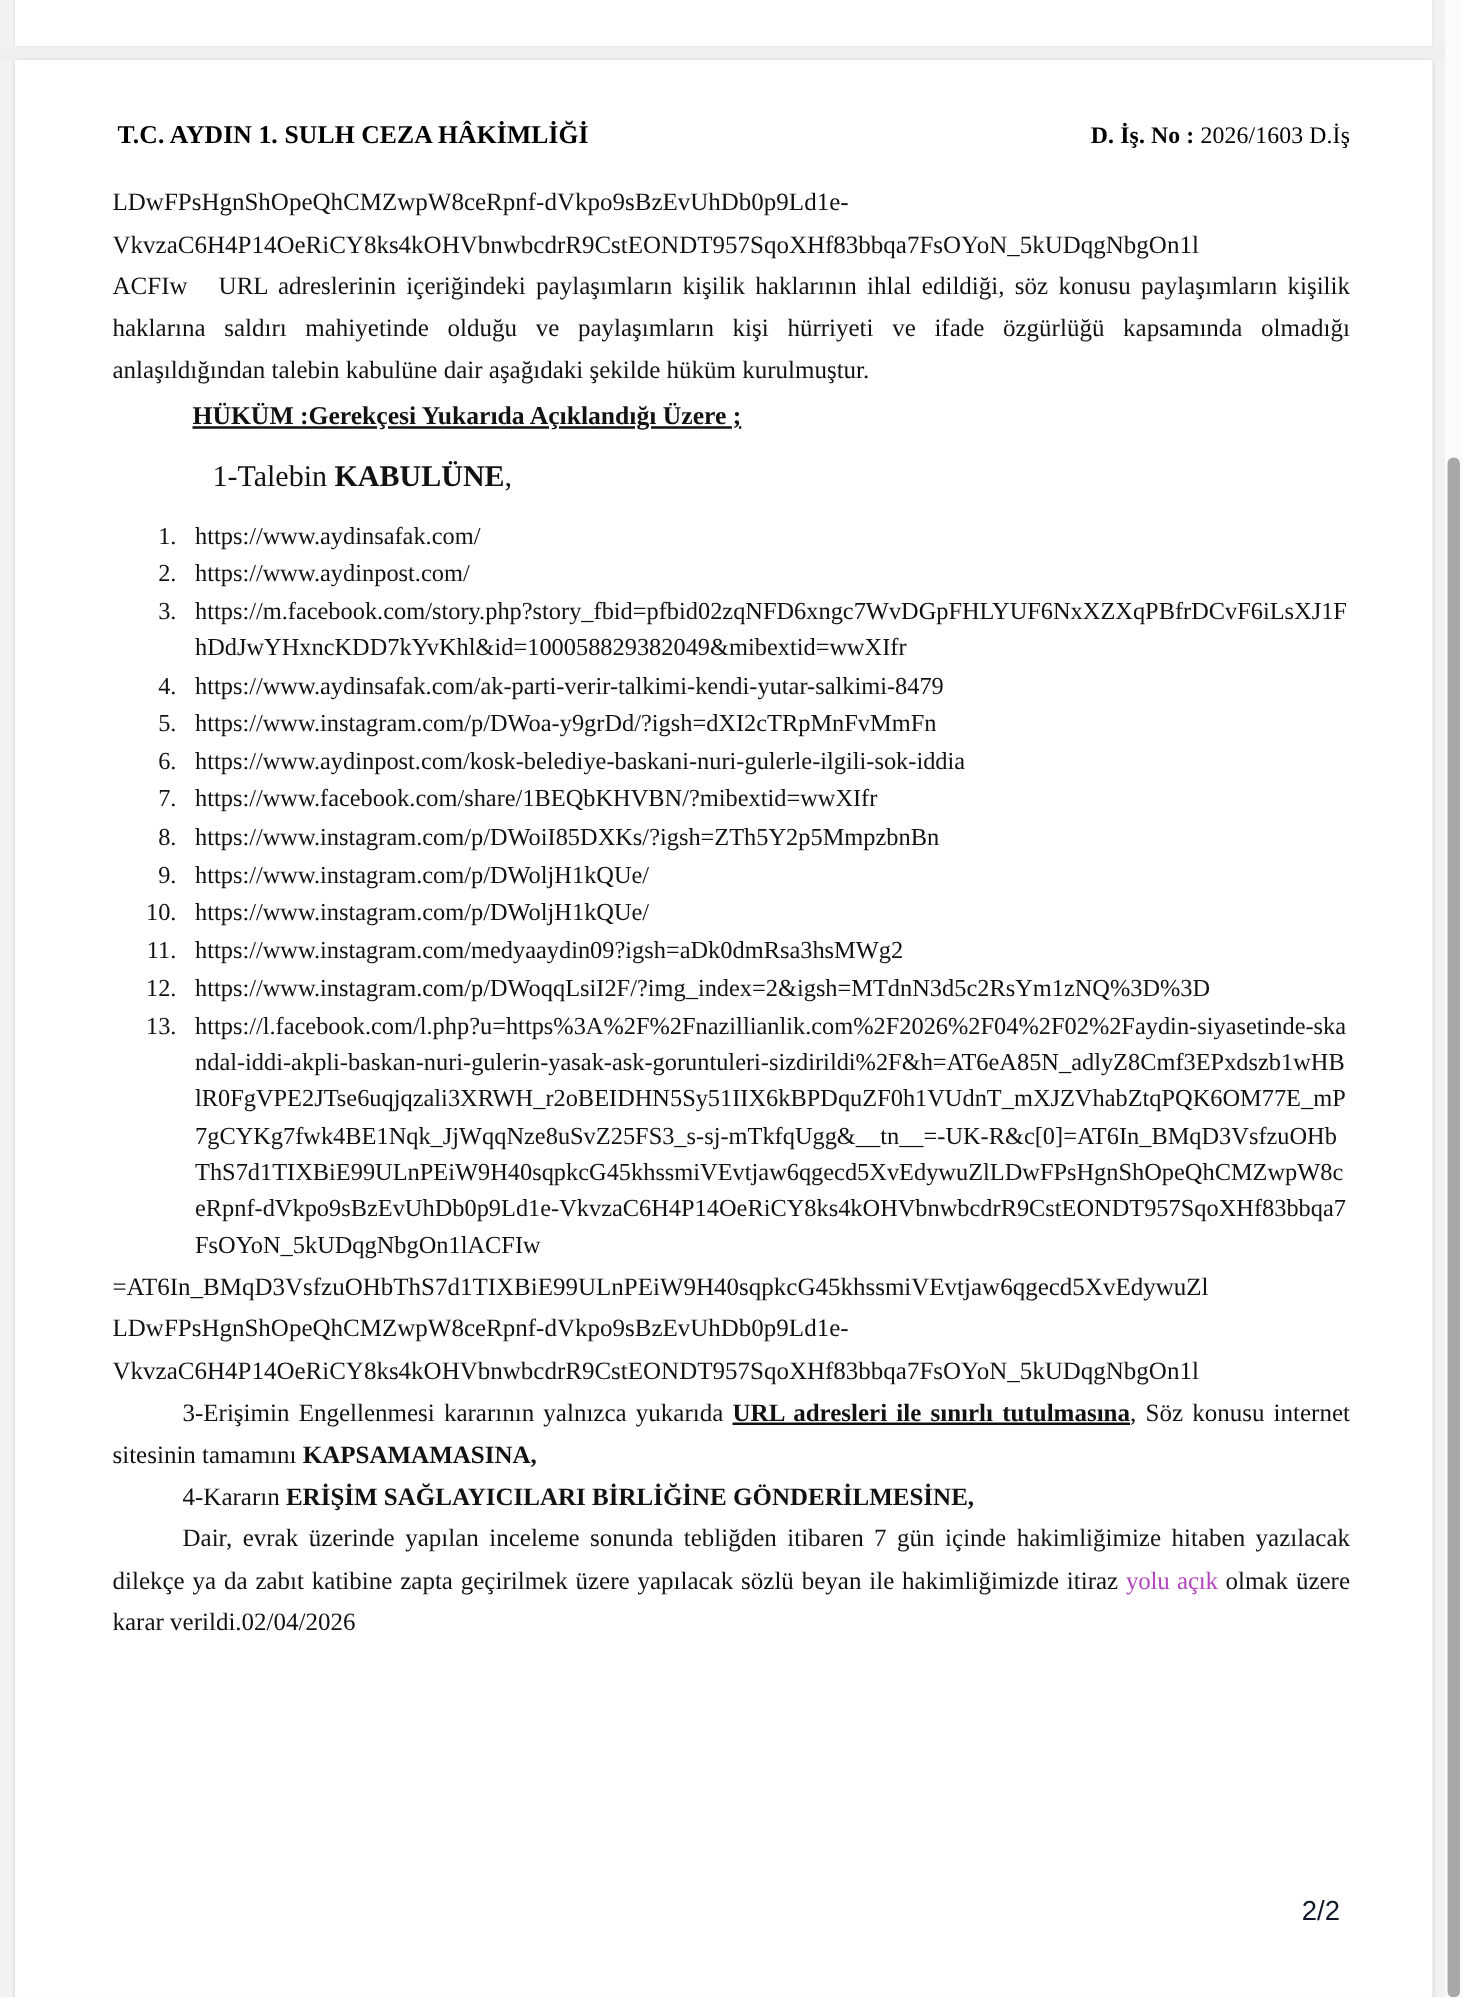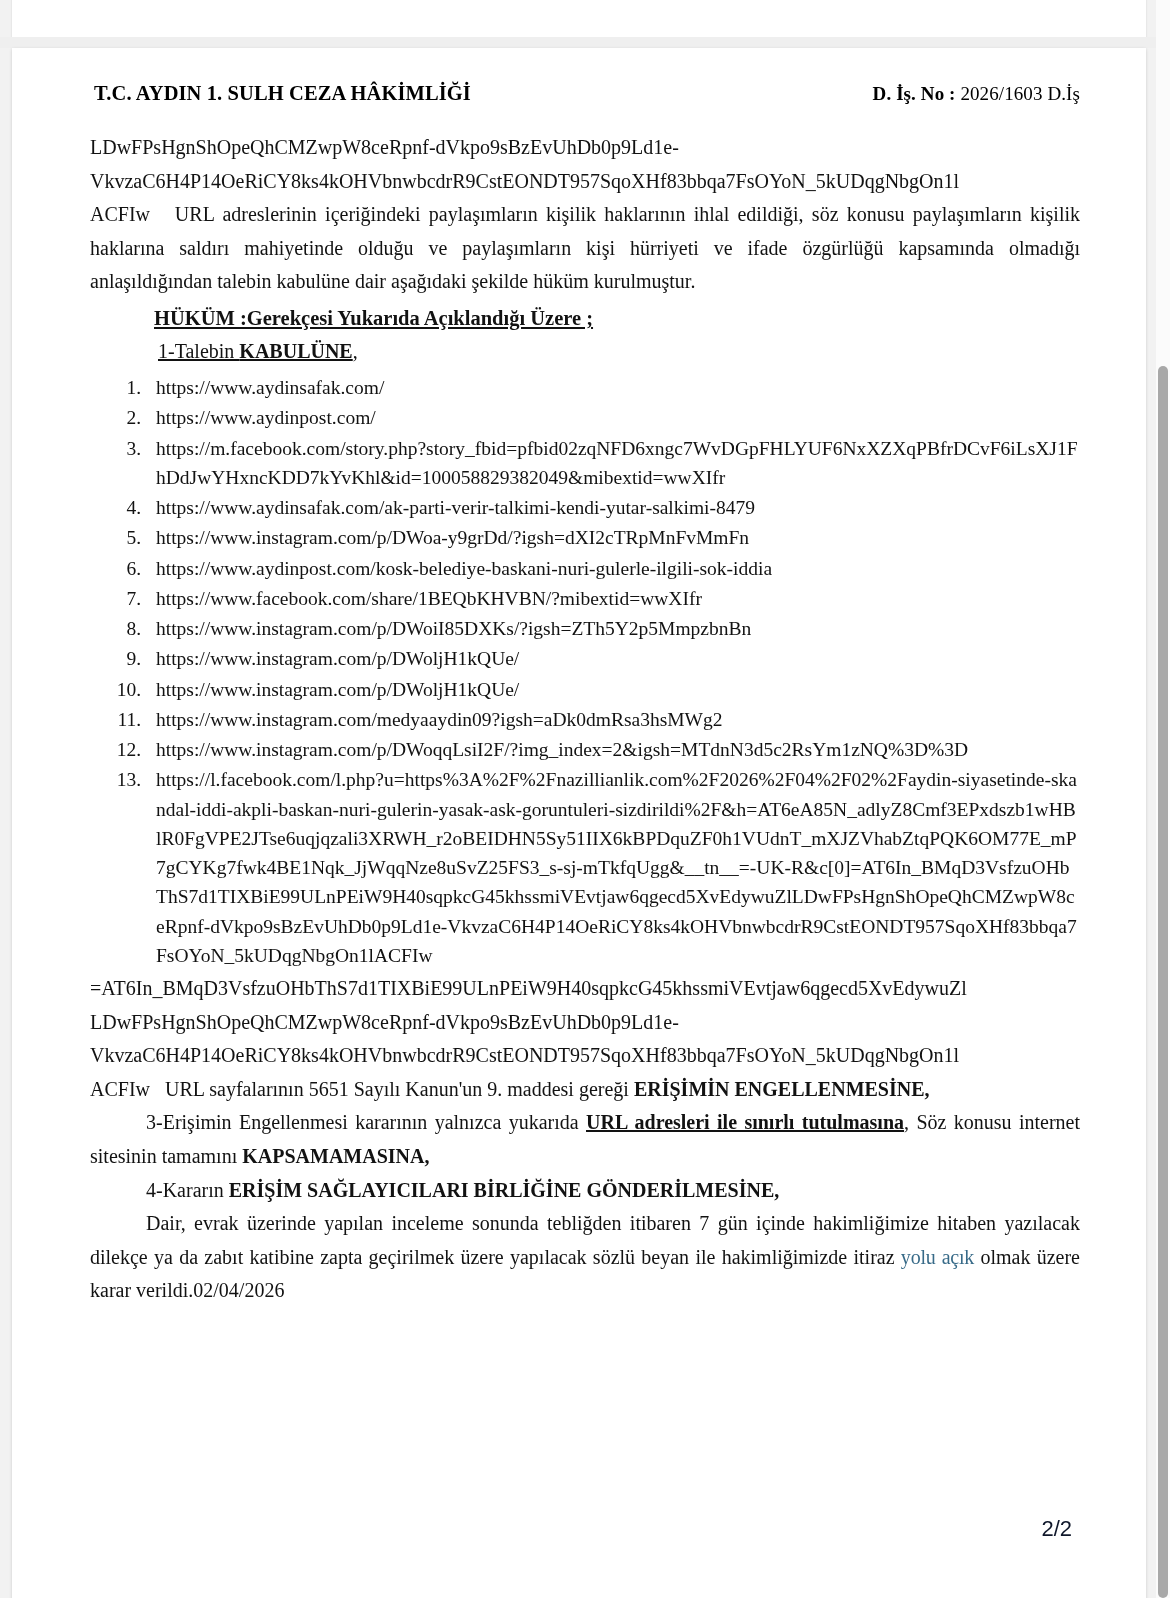--- a/index.html
+++ b/index.html
@@ -51,21 +51,21 @@
     top: 48px;
     width: 1134px;
     height: 1600px;
     background: #ffffff;
     box-shadow: 0 1px 3px rgba(0,0,0,.16);
     padding: 0;
   }
 
   #page-inner {
     position: absolute;
-    left: 0; right: 0; top: 0;
+    left: 0; right: 0; top: 15px;
     padding: 34px 66px 0 78px;
   }
 
   
   .hdr {
     display: flex;
     align-items: baseline;
     font-weight: bold;
     font-size: 20.5px;
     letter-spacing: .1px;
@@ -103,24 +103,23 @@
 
   .hukum-line {
     margin: 2px 0 0 0;
     padding-left: 64px;
     font-weight: bold;
     font-size: 20.5px;
   }
   .hukum-line u { text-decoration: underline; }
 
   .talep-line {
-    margin: 0;
+    margin: 12px;
     padding-left: 68px;
-    font-size: 20px;
-    text-decoration: underline;
+    font-size: 24px;
   }
   .talep-line b { font-weight: bold; }
 
   
   ol.urls {
     margin: 4px 0 0 0;
     padding: 0 0 0 56px;
     font-size: 19.5px;
     line-height: 1.5;
     list-style-position: outside;
@@ -140,21 +139,21 @@
   }
 
   .tail-para { margin: 12px 0 0 0; }
   .tail-para2 { margin: 10px 0 0 0; }
 
   b.bold { font-weight: bold; }
   u.ul { text-decoration: underline; }
 
   
   .faded {
-    color: #0c4a6e;
+    color: #a21caf;
     filter: blur(.35px);
     opacity: .82;
     letter-spacing: -.2px;
   }
 
   
   #page-footer {
     position: absolute;
     right: 74px;
     top: 1468px;
@@ -225,21 +224,20 @@
           <li>https://www.instagram.com/p/DWoljH1kQUe/</li>
           <li>https://www.instagram.com/medyaaydin09?igsh=aDk0dmRsa3hsMWg2</li>
           <li>https://www.instagram.com/p/DWoqqLsiI2F/?img_index=2&amp;igsh=MTdnN3d5c2RsYm1zNQ%3D%3D</li>
           <li>https://l.facebook.com/l.php?u=https%3A%2F%2Fnazillianlik.com%2F2026%2F04%2F02%2Faydin-siyasetinde-skandal-iddi-akpli-baskan-nuri-gulerin-yasak-ask-goruntuleri-sizdirildi%2F&amp;h=AT6eA85N_adlyZ8Cmf3EPxdszb1wHBlR0FgVPE2JTse6uqjqzali3XRWH_r2oBEIDHN5Sy51IIX6kBPDquZF0h1VUdnT_mXJZVhabZtqPQK6OM77E_mP7gCYKg7fwk4BE1Nqk_JjWqqNze8uSvZ25FS3_s-sj-mTkfqUgg&amp;__tn__=-UK-R&amp;c[0]=AT6In_BMqD3VsfzuOHbThS7d1TIXBiE99ULnPEiW9H40sqpkcG45khssmiVEvtjaw6qgecd5XvEdywuZlLDwFPsHgnShOpeQhCMZwpW8ceRpnf-dVkpo9sBzEvUhDb0p9Ld1e-VkvzaC6H4P14OeRiCY8ks4kOHVbnwbcdrR9CstEONDT957SqoXHf83bbqa7FsOYoN_5kUDqgNbgOn1lACFIw</li>
         </ol>
 
         <div class="after-list">
           <p class="just nohyph"><span class="token">=AT6In_BMqD3VsfzuOHbThS7d1TIXBiE99ULnPEiW9H40sqpkcG45khssmiVEvtjaw6qgecd5XvEdywuZl</span></p>
           <p class="just nohyph"><span class="token">LDwFPsHgnShOpeQhCMZwpW8ceRpnf-dVkpo9sBzEvUhDb0p9Ld1e-</span></p>
           <p class="just nohyph"><span class="token">VkvzaC6H4P14OeRiCY8ks4kOHVbnwbcdrR9CstEONDT957SqoXHf83bbqa7FsOYoN_5kUDqgNbgOn1l</span></p>
-          <p class="just"><span class="token">ACFIw</span>&nbsp;&nbsp;&nbsp;<span>URL sayfalarının 5651 Sayılı Kanun'un 9. maddesi gereği </span><b>ERİŞİMİN ENGELLENMESİNE,</b></p>
         </div>
 
         <p class="just tail-para indent"><span>3-Erişimin Engellenmesi kararının yalnızca yukarıda </span><b class="bold"><u class="ul">URL adresleri ile sınırlı tutulmasına</u></b><span>, Söz konusu internet sitesinin tamamını </span><b>KAPSAMAMASINA,</b></p>
 
         <p class="just tail-para2 indent"><span>4-Kararın </span><b>ERİŞİM SAĞLAYICILARI BİRLİĞİNE GÖNDERİLMESİNE,</b></p>
 
 
 
         <p class="just tail-para indent"><span>Dair, evrak üzerinde yapılan inceleme sonunda tebliğden itibaren 7 gün içinde hakimliğimize hitaben yazılacak dilekçe ya da zabıt katibine zapta geçirilmek üzere yapılacak sözlü beyan ile hakimliğimizde itiraz </span><span class="faded">yolu açık</span><span> olmak üzere karar verildi.02/04/2026</span></p>
       </div>

